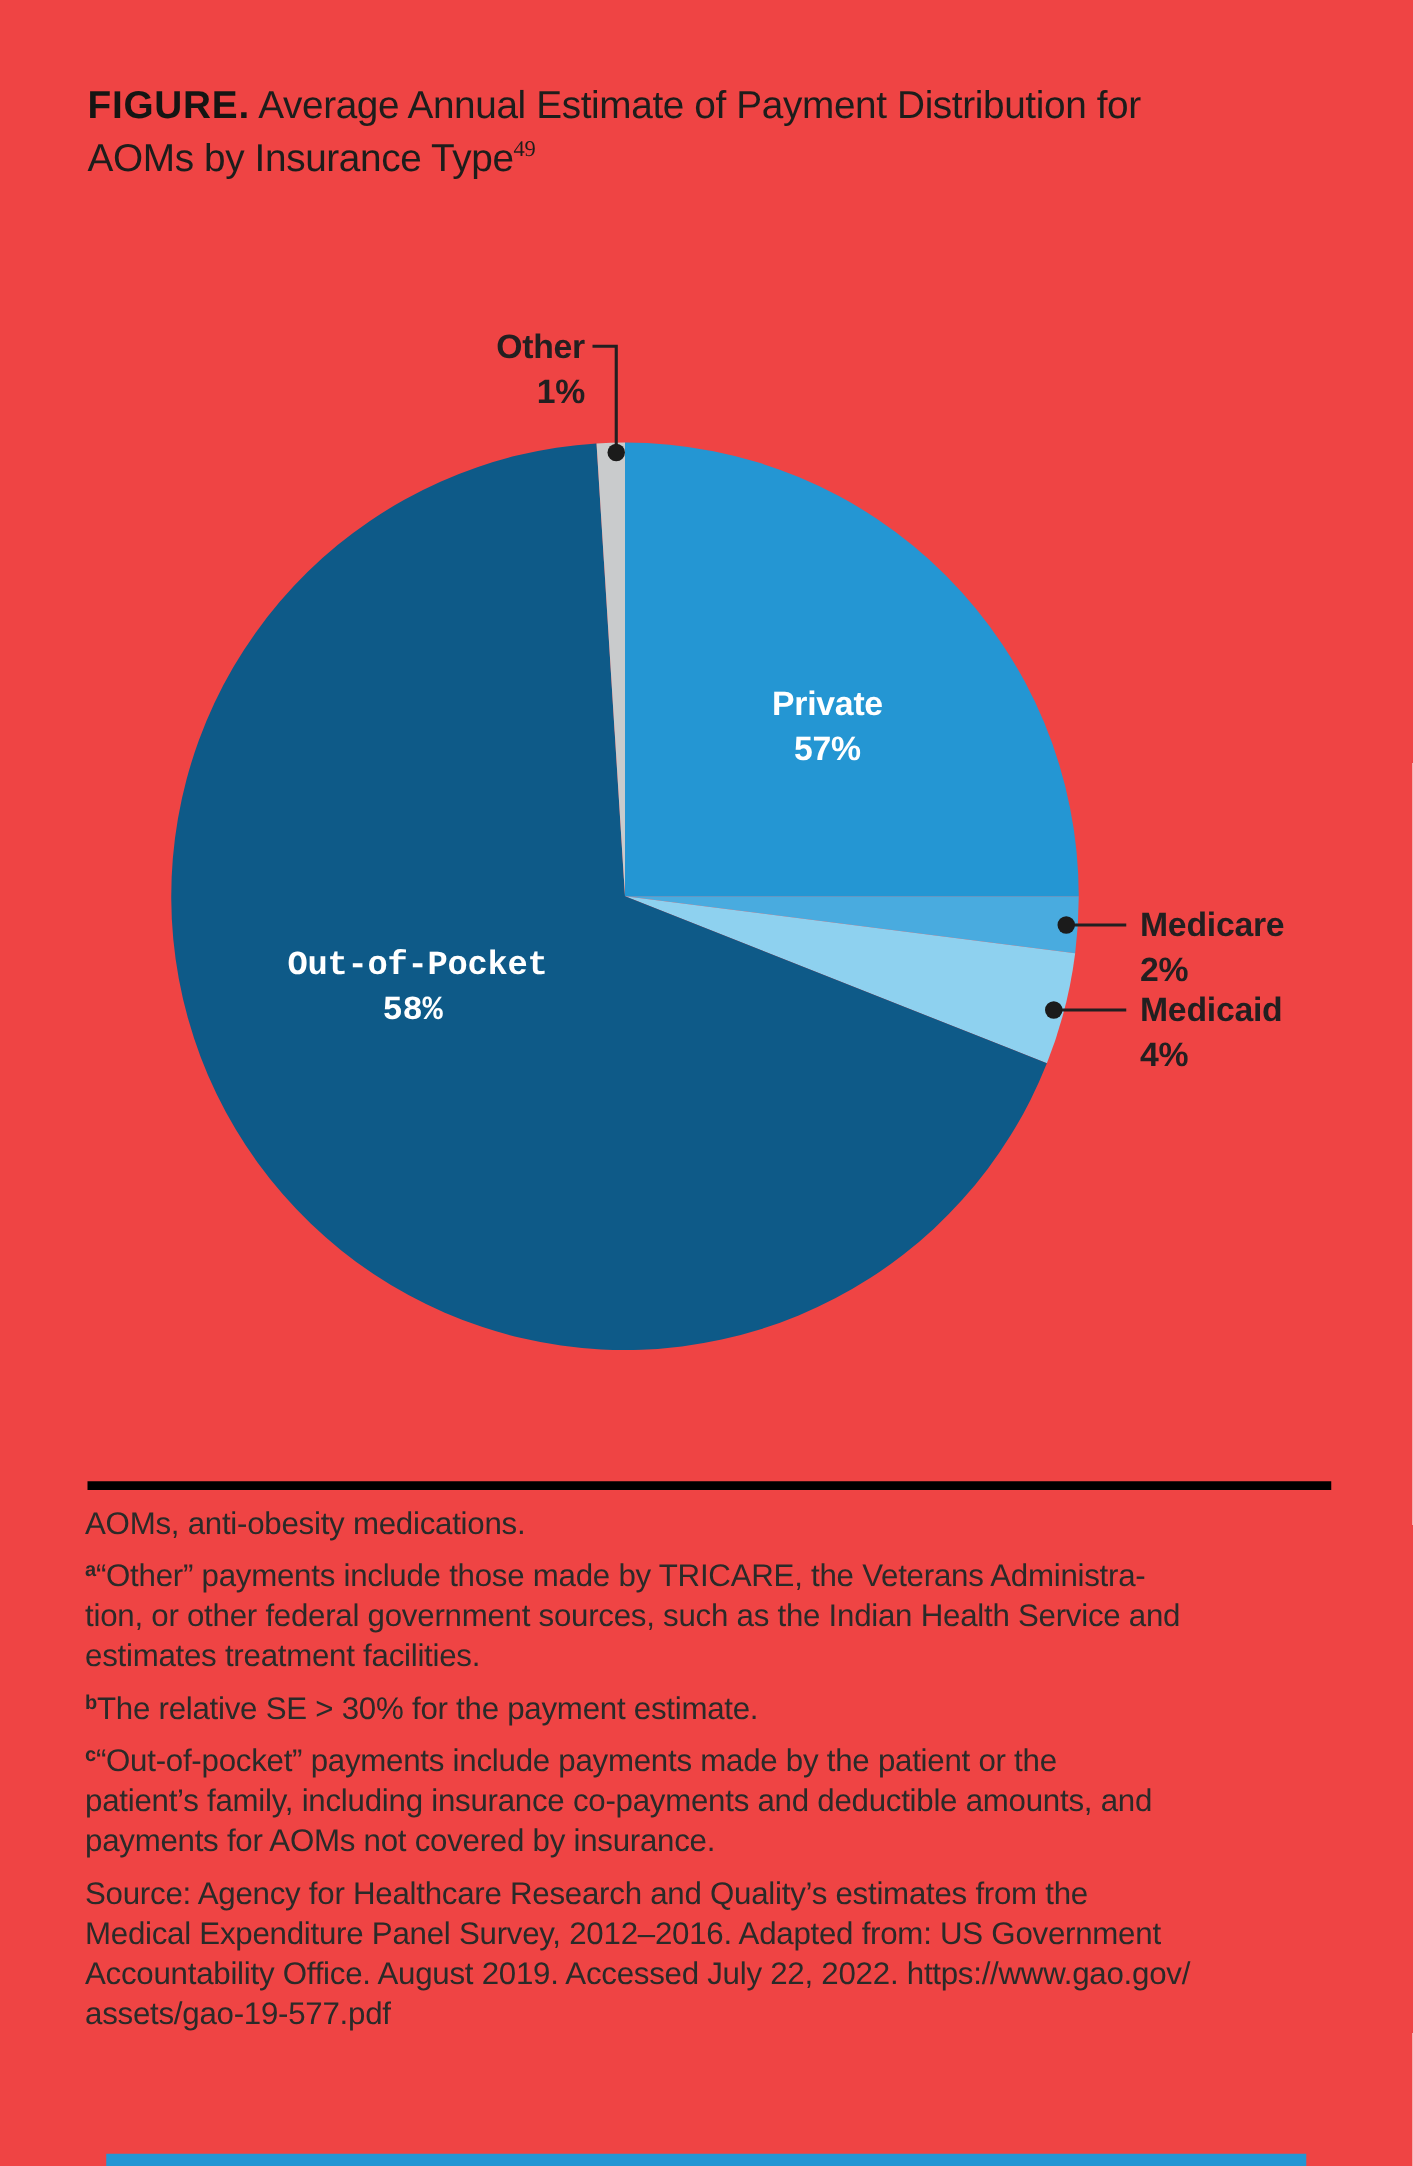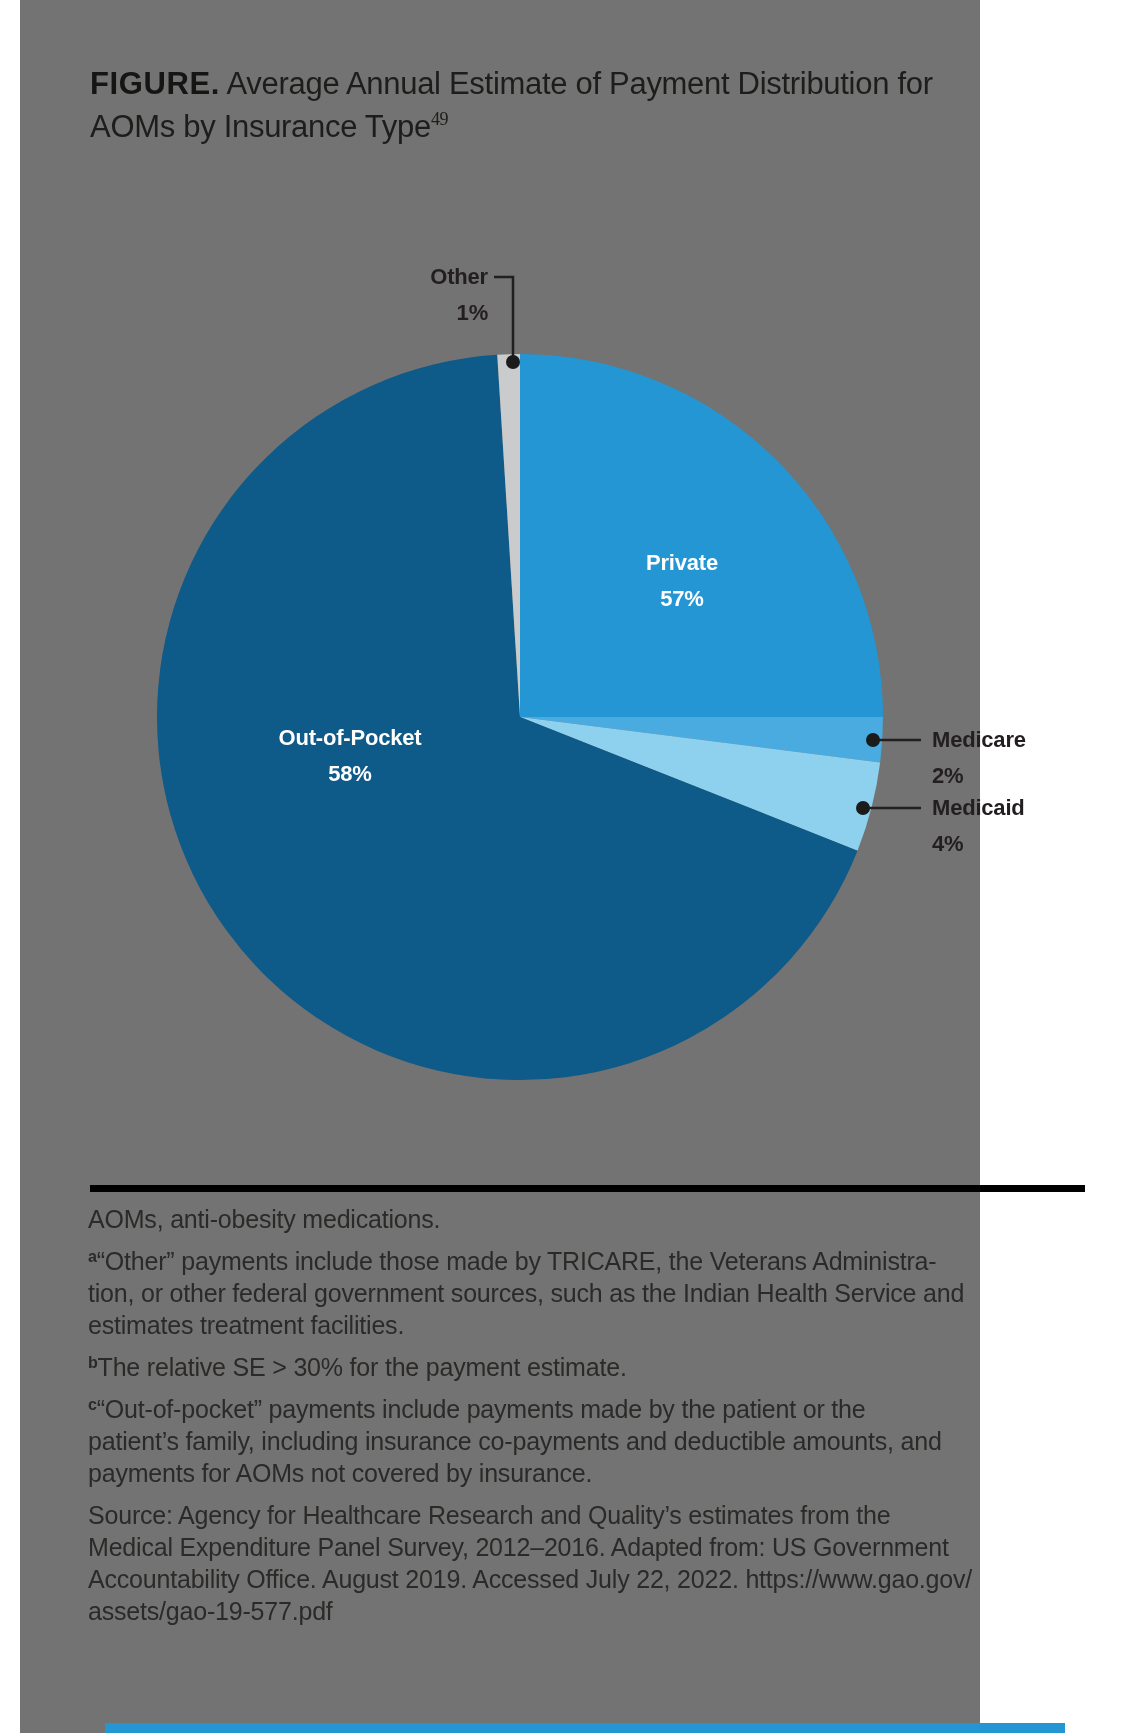--- a/index.html
+++ b/index.html
@@ -7,24 +7,23 @@
     padding: 0;
     width: 1130px;
     height: 1733px;
     background: #ffffff;
     overflow: hidden;
     font-family: "Liberation Sans", sans-serif;
     color: #262626;
   }
   .page {
     position: relative;
-    width: 960px;
+    width: 1130px;
     height: 1733px;
-    background: #737373;
-    margin-left: 20px;
+    background: #ef4444;
   }
   
   .fig-title {
     position: absolute;
     left: 70px;
     top: 62px;
     width: 980px;
     font-size: 31px;
     line-height: 43px;
     letter-spacing: -0.3px;
@@ -45,29 +44,29 @@
   .chart-svg {
     position: absolute;
     left: 0;
     top: 0;
     width: 1130px;
     height: 1733px;
   }
   .slice-label {
     position: absolute;
     font-weight: bold;
-    font-size: 22px;
+    font-size: 27px;
     line-height: 36px;
     letter-spacing: -0.2px;
     white-space: nowrap;
   }
   .slice-label .ln { display: block; }
   .lbl-other    { left: 260px; top: 259px; width: 208px; text-align: right; color: #231f20; }
   .lbl-private  { left: 562px; top: 545px; width: 200px; text-align: center; color: #ffffff; }
-  .lbl-oop      { left: 230px; top: 720px; width: 200px; text-align: center; color: #ffffff; }
+  .lbl-oop      { left: 230px; top: 755px; width: 200px; text-align: center; color: #ffffff; font-family: Liberation Mono, monospace; }
   .lbl-medicare { left: 912px; top: 722px; text-align: left; color: #231f20; }
   .lbl-medicaid { left: 912px; top: 790px; text-align: left; color: #231f20; }
   
   .rule {
     position: absolute;
     left: 70px;
     top: 1185px;
     width: 995px;
     height: 7px;
   }

